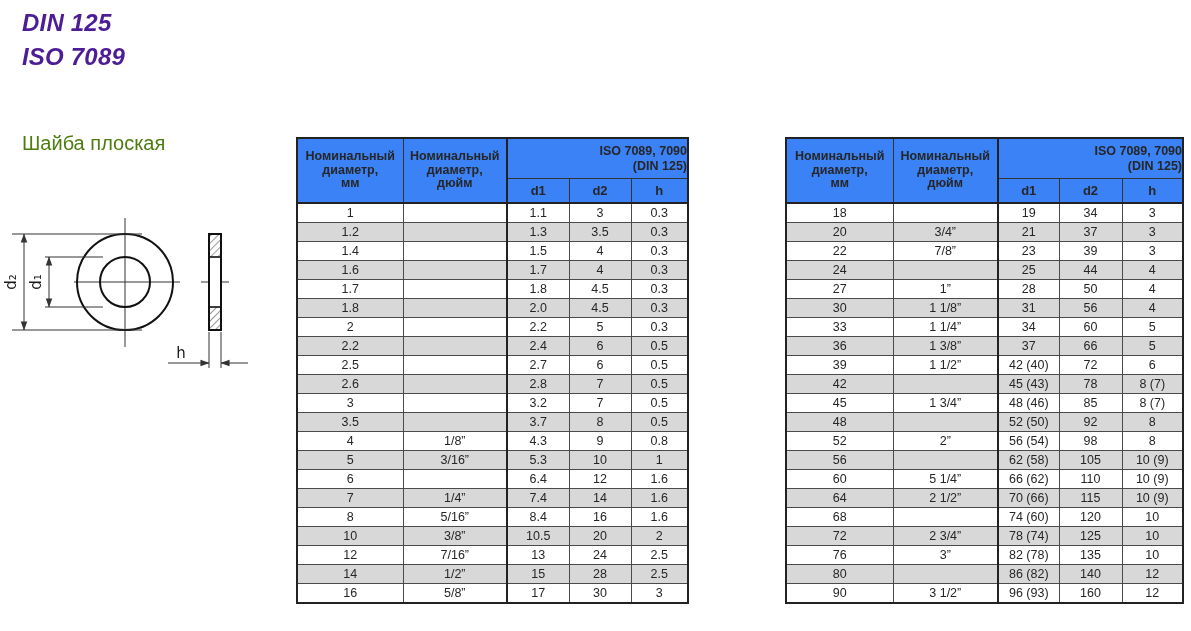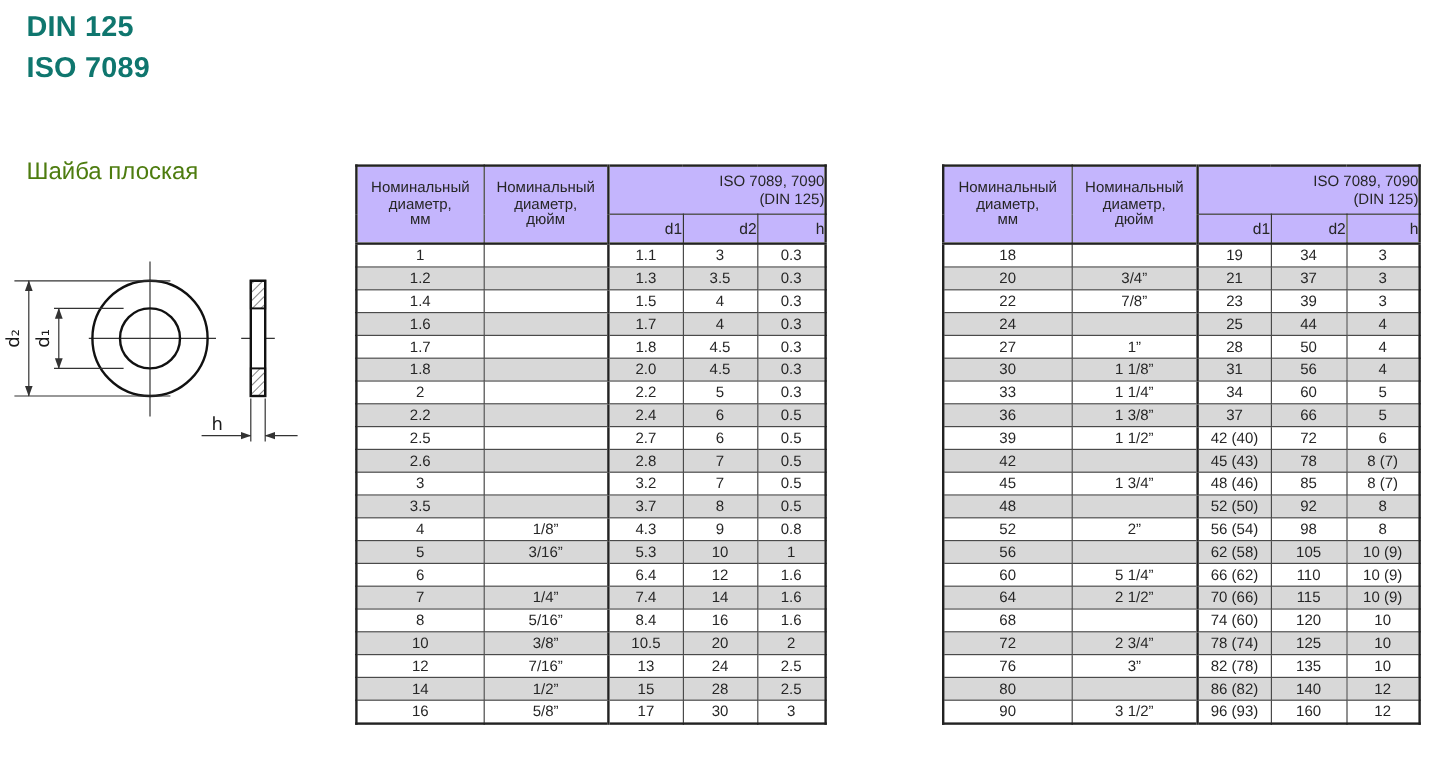--- a/index.html
+++ b/index.html
@@ -1,42 +1,42 @@
 <!DOCTYPE html>
 <html><head>
 <meta charset="utf-8">
 <style>
   html,body{margin:0;padding:0;}
   body{
     width:1191px;height:631px;position:relative;background:#ffffff;
     font-family:"Liberation Sans", sans-serif;color:#1a1a1a;overflow:hidden;
   }
   .titles{position:absolute;left:22px;top:6px;}
-  .title-line{font-size:24px;font-weight:bold;color:#0f766e;line-height:34px;letter-spacing:0.2px;}
+  .title-line{font-size:24px;font-weight:bold;color:#4c1d95;line-height:34px;letter-spacing:0.2px;font-style:italic;}
   .subtitle{position:absolute;left:22px;top:132px;font-size:20px;color:#4d7c0f;}
 
   .diagram{position:absolute;left:0;top:205px;}
 
   table.dim-table{
     position:absolute;top:137px;border-collapse:collapse;table-layout:fixed;
     border:2px solid #222;
   }
   #table1{left:296px;width:391px;}
   #table2{left:785px;width:397px;}
   .dim-table th,.dim-table td{
     border:1px solid #4a4a4a;text-align:center;vertical-align:middle;
     padding:0;color:#262626;overflow:hidden;white-space:nowrap;
   }
   .dim-table thead th{
-    background:#c4b5fd;font-weight:normal;font-size:12.5px;line-height:13.5px;
+    background:#3b82f6;font-weight:bold;font-size:12.5px;line-height:13.5px;
     border-color:#333;
   }
   .dim-table thead{border-bottom:2px solid #222;}
   .dim-table tr.main-head th{height:39px;}
-  .dim-table tr.sub-head th{height:23px;font-size:13px;text-align:right;}
+  .dim-table tr.sub-head th{height:23px;font-size:13px;}
   .dim-table .thick{border-left:2px solid #222;}
   .dim-table tbody td{font-size:12.5px;height:18px;line-height:18px;background:#ffffff;}
   .dim-table tbody tr.alt td{background:#d8d8d8;}
   .group-line{line-height:15px;text-align:right;}
   svg text{font-family:"DejaVu Sans", sans-serif;}
 </style>
 </head>
 <body>
 
 <div class="titles">

